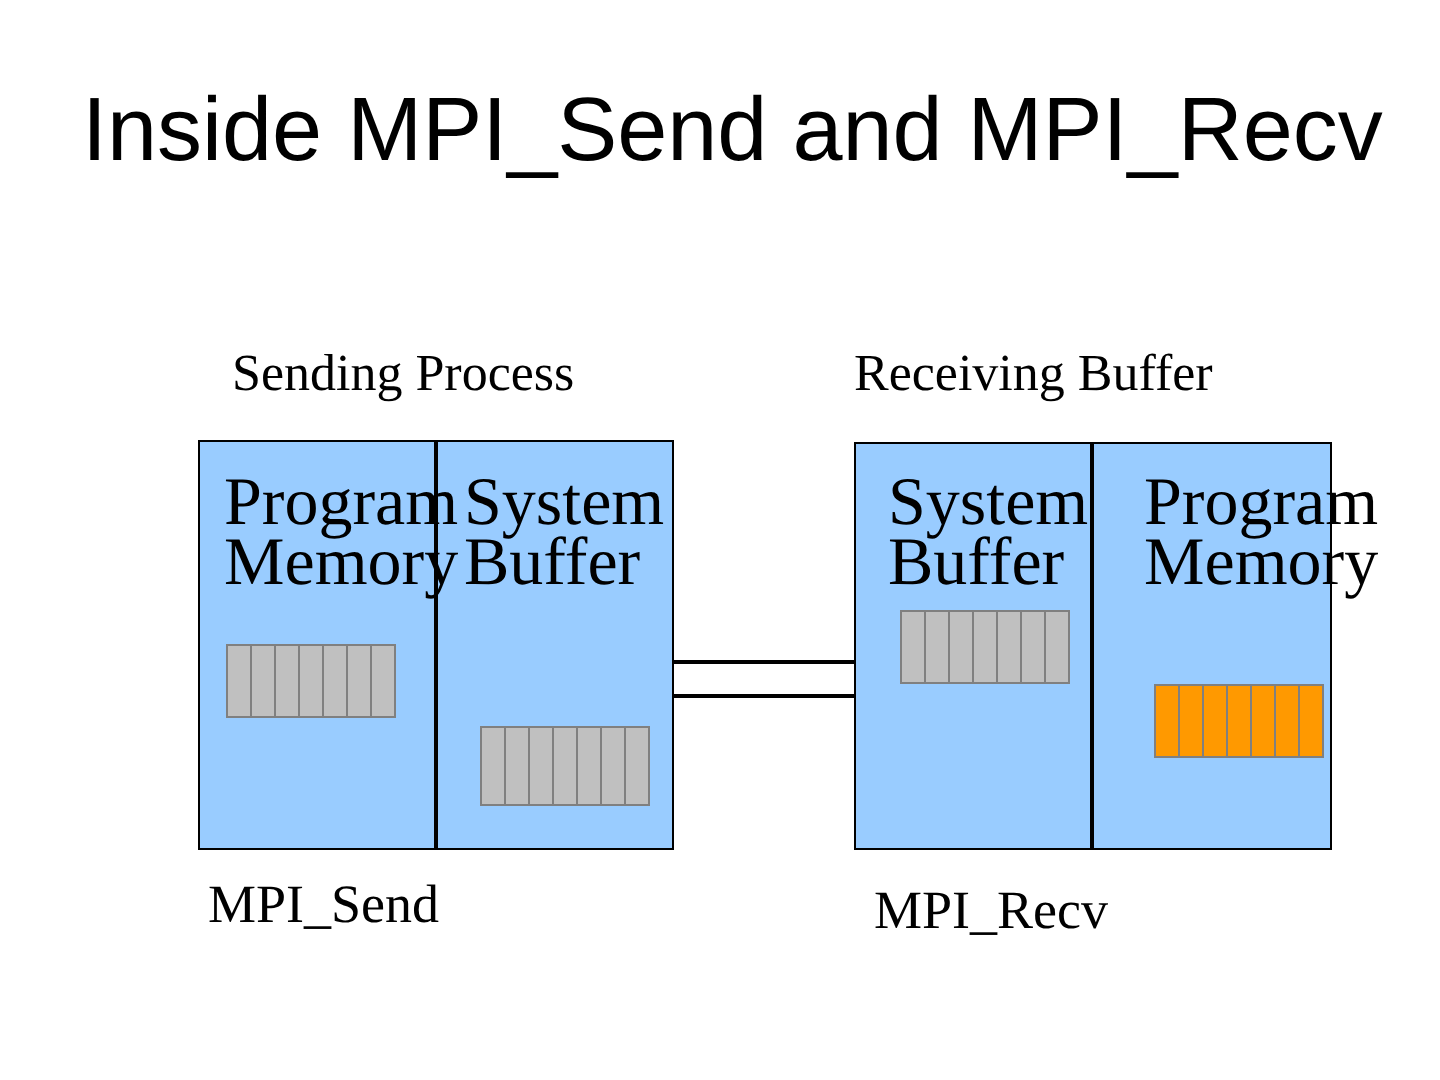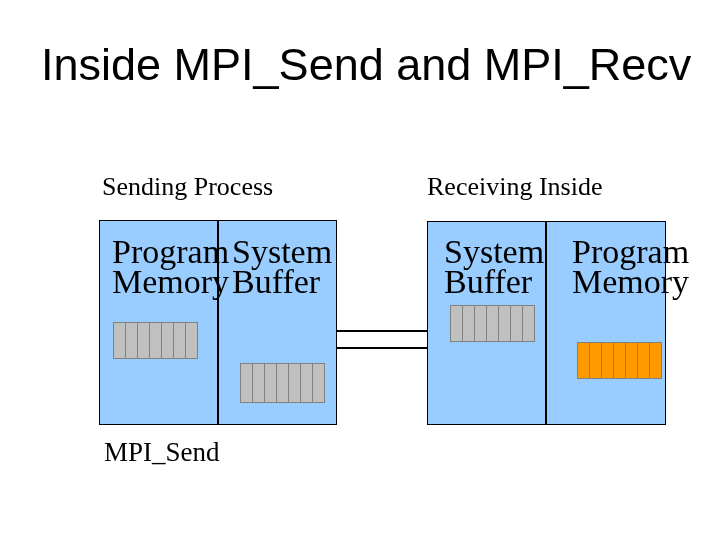--- a/index.html
+++ b/index.html
@@ -23,21 +23,21 @@
     color: #000000;
     white-space: nowrap;
   }
   .proc-heading {
     position: absolute;
     font-size: 26px;
     line-height: 1.15;
     color: #000000;
     white-space: nowrap;
   }
-  .heading-sending   { left: 102px; top: 172px; }
+  .heading-sending   { left: 116px; top: 172px; }
   .heading-receiving { left: 427px; top: 172px; }
 
   .process-box {
     position: absolute;
     background: #99ccff;
     border: 1.5px solid #000000;
     box-sizing: border-box;
   }
   .box-sending   { left: 99px;  top: 220px; width: 238px; height: 205px; }
   .box-receiving { left: 427px; top: 221px; width: 239px; height: 204px; }
@@ -98,21 +98,21 @@
   .caption-recv { left: 437px; top: 441px; }
 </style>
 </head>
 <body>
 
 <div class="slide">
 
   <h1 class="title">Inside MPI_Send and MPI_Recv</h1>
 
   <div class="proc-heading heading-sending">Sending Process</div>
-  <div class="proc-heading heading-receiving">Receiving Inside</div>
+  <div class="proc-heading heading-receiving">Receiving Buffer</div>
 
   <div class="process-box box-sending">
     <div class="cell-divider"></div>
   </div>
 
   <div class="process-box box-receiving">
     <div class="cell-divider"></div>
   </div>
 
   <div class="cell-label lbl-send-pm">Program
@@ -158,14 +158,15 @@
       <div class="stripe-cell"></div>
       <div class="stripe-cell"></div>
       <div class="stripe-cell"></div>
       <div class="stripe-cell"></div>
     </div>
 
   <div class="connector connector-top"></div>
   <div class="connector connector-bottom"></div>
 
   <div class="caption caption-send">MPI_Send</div>
+  <div class="caption caption-recv">MPI_Recv</div>
 
 </div>
 
 </body></html>

